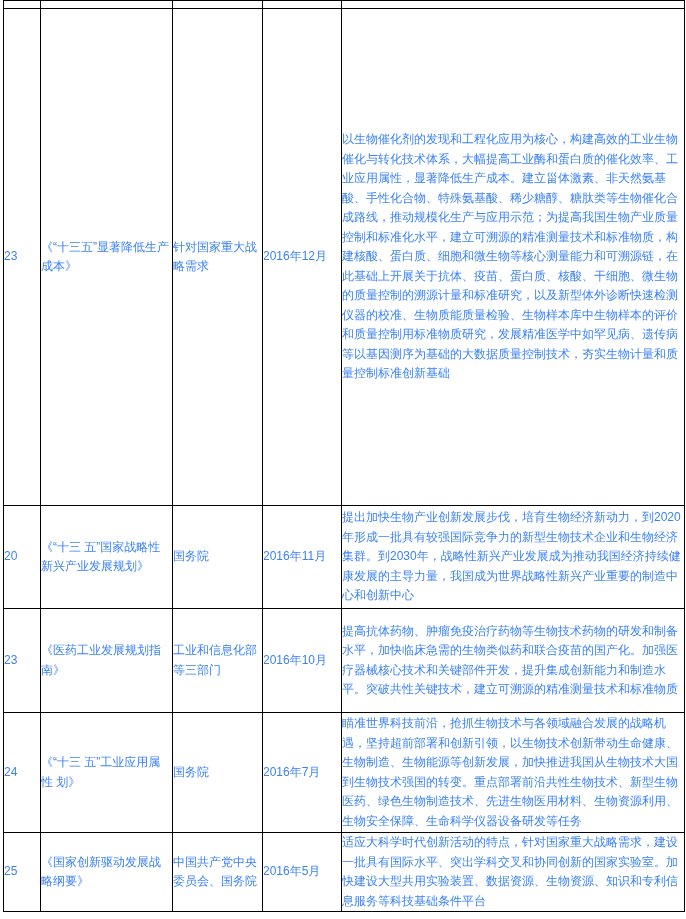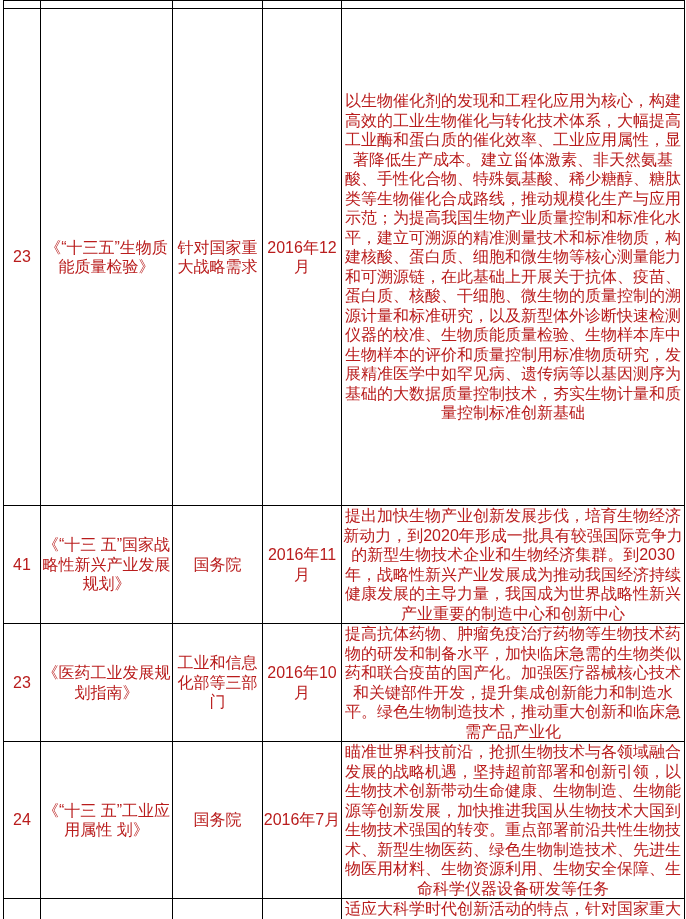--- a/index.html
+++ b/index.html
@@ -18,25 +18,25 @@
   table.policy-table {
     position: absolute;
     left: 3px;
     top: 0;
     border-collapse: collapse;
     table-layout: fixed;
     width: 681px;
   }
   table.policy-table td {
     border: 1px solid #000000;
-    color: #b91c1c;
-    font-size: 16px;
+    color: #3b82f6;
+    font-size: 12px;
     line-height: 19.5px;
     vertical-align: middle;
-    text-align: center;
+    text-align: left;
     padding: 0;
     overflow: hidden;
     word-break: break-all;
   }
   
   tr.partial-row td { height: 7px; border-top: 1px solid #000000; }
   tr.row-21 td { height: 496px; }
   tr.row-22 td { height: 102px; }
   tr.row-23 td { height: 103px; }
   tr.row-24 td { height: 119px; }
@@ -64,40 +64,40 @@
         <tr class="partial-row">
       <td></td>
       <td></td>
       <td></td>
       <td></td>
       <td></td>
     </tr>
 
     <tr class="row-21">
       <td class="c-idx">23</td>
-      <td class="c-policy">《“十三五”生物质能质量检验》</td>
+      <td class="c-policy">《“十三五”显著降低生产成本》</td>
       <td class="c-agency">针对国家重大战略需求</td>
       <td class="c-date">2016年12月</td>
       <td class="c-desc">以生物催化剂的发现和工程化应用为核心，构建高效的工业生物催化与转化技术体系，大幅提高工业酶和蛋白质的催化效率、工业应用属性，显著降低生产成本。建立甾体激素、非天然氨基酸、手性化合物、特殊氨基酸、稀少糖醇、糖肽类等生物催化合成路线，推动规模化生产与应用示范；为提高我国生物产业质量控制和标准化水平，建立可溯源的精准测量技术和标准物质，构建核酸、蛋白质、细胞和微生物等核心测量能力和可溯源链，在此基础上开展关于抗体、疫苗、蛋白质、核酸、干细胞、微生物的质量控制的溯源计量和标准研究，以及新型体外诊断快速检测仪器的校准、生物质能质量检验、生物样本库中生物样本的评价和质量控制用标准物质研究，发展精准医学中如罕见病、遗传病等以基因测序为基础的大数据质量控制技术，夯实生物计量和质量控制标准创新基础</td>
     </tr>
 
     <tr class="row-22">
-      <td class="c-idx">41</td>
+      <td class="c-idx">20</td>
       <td class="c-policy">《“十三 五”国家战略性新兴产业发展规划》</td>
       <td class="c-agency">国务院</td>
       <td class="c-date">2016年11月</td>
       <td class="c-desc">提出加快生物产业创新发展步伐，培育生物经济新动力，到2020年形成一批具有较强国际竞争力的新型生物技术企业和生物经济集群。到2030年，战略性新兴产业发展成为推动我国经济持续健康发展的主导力量，我国成为世界战略性新兴产业重要的制造中心和创新中心</td>
     </tr>
 
     <tr class="row-23">
       <td class="c-idx">23</td>
       <td class="c-policy">《医药工业发展规划指南》</td>
       <td class="c-agency">工业和信息化部等三部门</td>
       <td class="c-date">2016年10月</td>
-      <td class="c-desc">提高抗体药物、肿瘤免疫治疗药物等生物技术药物的研发和制备水平，加快临床急需的生物类似药和联合疫苗的国产化。加强医疗器械核心技术和关键部件开发，提升集成创新能力和制造水平。绿色生物制造技术，推动重大创新和临床急需产品产业化</td>
+      <td class="c-desc">提高抗体药物、肿瘤免疫治疗药物等生物技术药物的研发和制备水平，加快临床急需的生物类似药和联合疫苗的国产化。加强医疗器械核心技术和关键部件开发，提升集成创新能力和制造水平。突破共性关键技术，建立可溯源的精准测量技术和标准物质</td>
     </tr>
 
     <tr class="row-24">
       <td class="c-idx">24</td>
       <td class="c-policy">《“十三 五”工业应用属性 划》</td>
       <td class="c-agency">国务院</td>
       <td class="c-date">2016年7月</td>
       <td class="c-desc">瞄准世界科技前沿，抢抓生物技术与各领域融合发展的战略机遇，坚持超前部署和创新引领，以生物技术创新带动生命健康、生物制造、生物能源等创新发展，加快推进我国从生物技术大国到生物技术强国的转变。重点部署前沿共性生物技术、新型生物医药、绿色生物制造技术、先进生物医用材料、生物资源利用、生物安全保障、生命科学仪器设备研发等任务</td>
     </tr>
 

